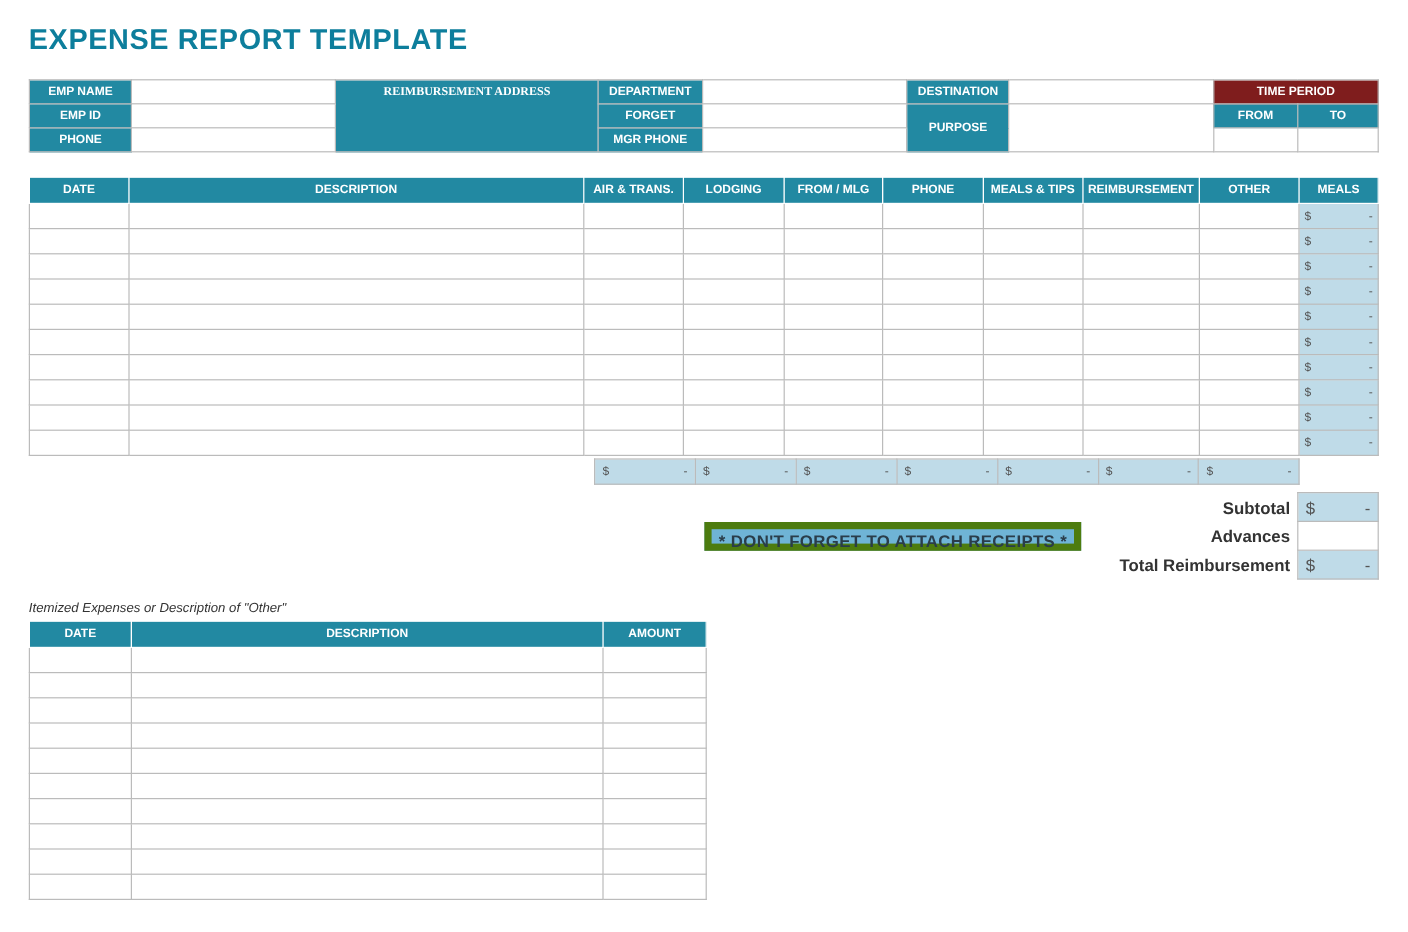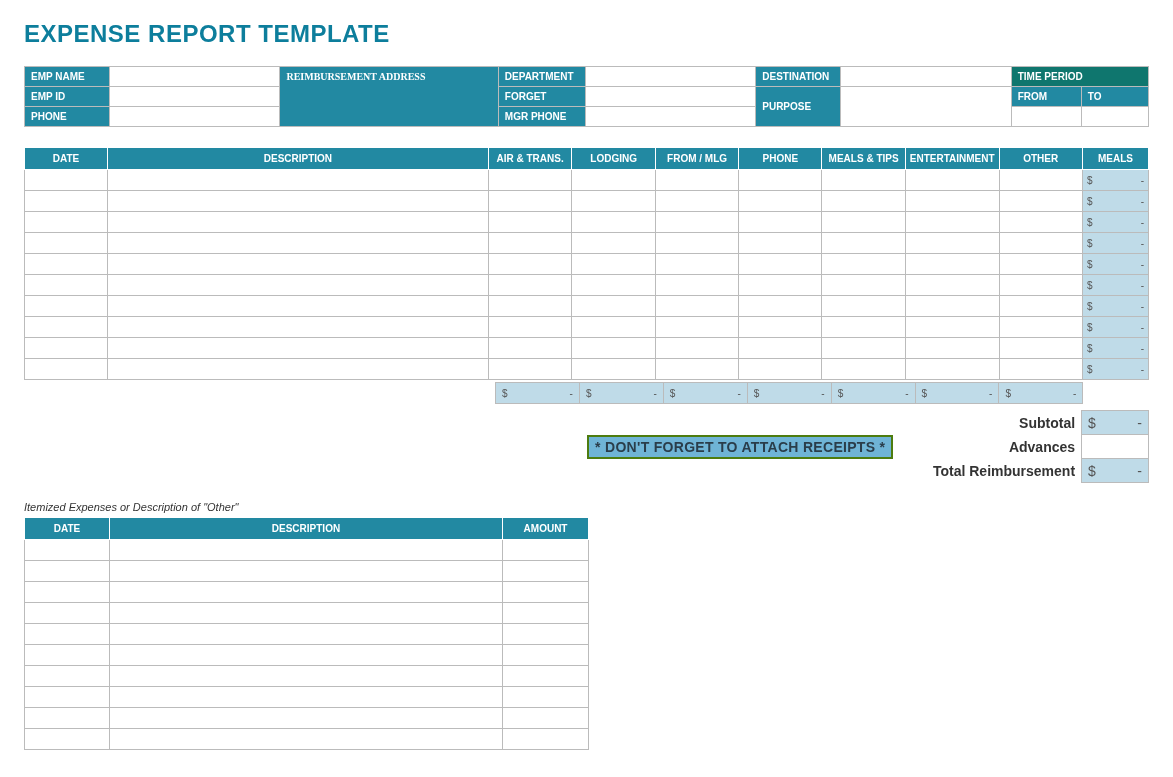--- a/index.html
+++ b/index.html
@@ -27,24 +27,25 @@
     border: 1px solid #bbb;
     padding: 3px 6px;
     height: 20px;
     font-size: 10px;
     vertical-align: middle;
   }
   .info-block td.lbl {
     background: #2289a2;
     color: #fff;
     font-weight: bold;
+    text-align: center;
     font-size: 10px;
   }
   .info-block td.val { background: #fff; }
-  .info-block td.dk { background: #0f766e; }
+  .info-block td.dk { background: #7f1d1d; }
   
   .main-table { width: 100%; margin-bottom: 2px; }
   .main-table th {
     background: #2289a2;
     color: #fff;
     font-weight: bold;
     font-size: 10px;
     padding: 5px 4px;
     border: 1px solid #fff;
     text-align: center;
@@ -92,21 +93,21 @@
     background: #fff;
   }
   .summary-block td.valbox .dash, .summary-block td.valbox-w .dash { float: right; }
   .receipts-note {
     background: #6fb4d6;
     color: #2a3d4a;
     font-weight: bold;
     letter-spacing: 0.3px;
     display: inline-block;
     text-align: right;
-    border: 2px solid #4d7c0f;
+    border: 6px solid #4d7c0f;
   }
   
   .itemized-caption {
     font-size: 11px;
     margin: 18px 0 4px 0;
     font-style: italic;
   }
   .itemized-table { width: 565px; }
   .itemized-table th {
     background: #2289a2;
@@ -189,21 +190,21 @@
   </colgroup>
   <tbody>
       <tr>
     <th>DATE</th>
     <th>DESCRIPTION</th>
     <th>AIR &amp; TRANS.</th>
     <th>LODGING</th>
     <th>FROM / MLG</th>
     <th>PHONE</th>
     <th>MEALS &amp; TIPS</th>
-    <th>ENTERTAINMENT</th>
+    <th>REIMBURSEMENT</th>
     <th>OTHER</th>
     <th>MEALS</th>
   </tr>
 
   <tr>
         <td></td>
         <td></td>
         <td></td>
         <td></td>
         <td></td>

